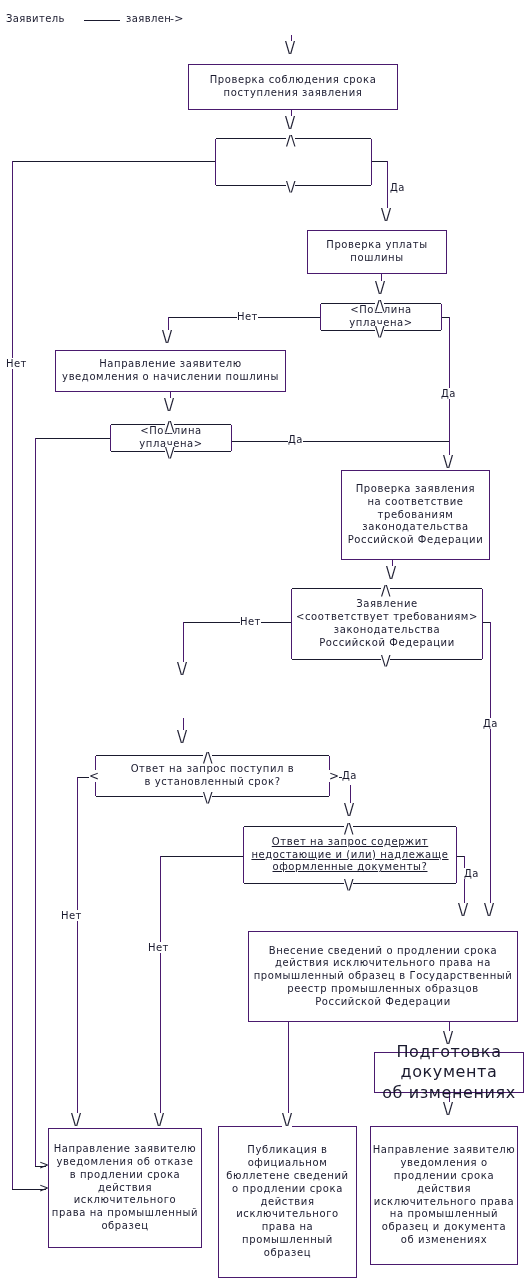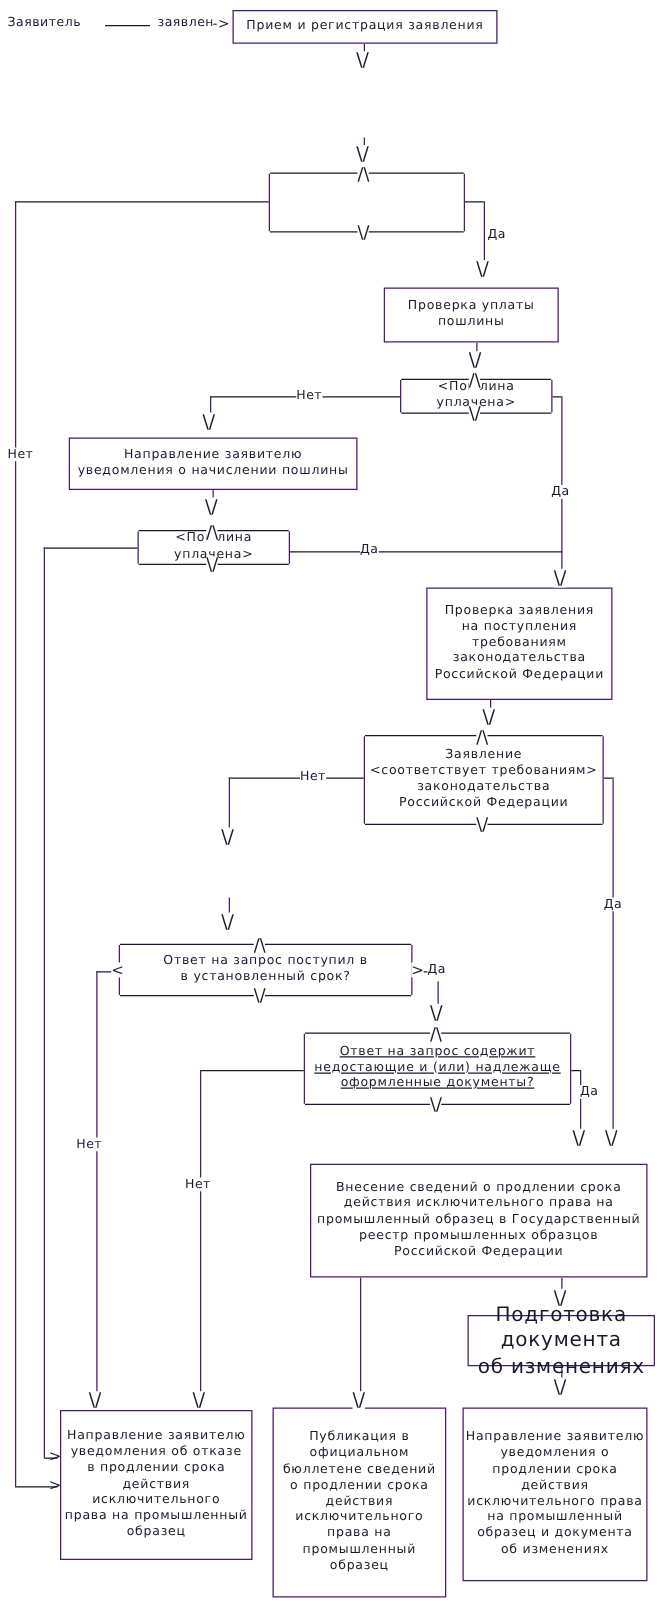--- a/index.html
+++ b/index.html
@@ -80,24 +80,25 @@
 </head>
 <body>
 
 <div id="canvas">
 
   <div class="lbl" style="left:6px;top:13px;font-size:10px;">Заявитель</div>
   <div class="hl" style="left:84px;top:20px;width:36px;"></div>
   <div class="lbl" style="left:126px;top:13px;font-size:10px;">заявление</div>
   <div class="lbl" style="left:170px;top:12px;font-size:11px;">-&gt;</div>
 
-  <div class="node proc" style="left:186px;top:8px;width:212px;height:27px;font-size:10px;">Прием и регистрация заявления</div>
   <div class="vl" style="left:291px;top:35px;height:12px;"></div>
   <div class="vsym" style="left:285px;top:41px;font-size:15px;">\/</div>
 
+  <div class="node proc" style="left:188px;top:64px;width:210px;height:46px;font-size:10px;">Проверка соблюдения срока
+поступления заявления</div>
   <div class="vl" style="left:291px;top:110px;height:14px;"></div>
   <div class="vsym" style="left:285px;top:116px;font-size:15px;">\/</div>
 
   <div class="dec" style="left:215px;top:139px;width:157px;height:46px;font-size:10px;"></div>
   <div class="vsym" style="left:286px;top:133px;font-size:14px;">/\</div>
   <div class="vsym" style="left:286px;top:179px;font-size:14px;">\/</div>
 
   <div class="hl" style="left:12px;top:161px;width:204px;"></div>
   <div class="vl" style="left:12px;top:161px;height:1028px;"></div>
   <div class="hl" style="left:12px;top:1189px;width:34px;"></div>
@@ -140,21 +141,21 @@
   <div class="vl" style="left:35px;top:438px;height:728px;"></div>
   <div class="hl" style="left:35px;top:1166px;width:11px;"></div>
   <div class="arrow" style="left:39px;top:1159px;font-size:12px;">&gt;</div>
 
   <div class="hl" style="left:231px;top:441px;width:219px;"></div>
   <div class="lbl" style="left:288px;top:434px;font-size:10px;">Да</div>
   <div class="vl" style="left:449px;top:441px;height:18px;"></div>
   <div class="vsym" style="left:443px;top:455px;font-size:15px;">\/</div>
 
   <div class="node proc" style="left:341px;top:470px;width:149px;height:90px;font-size:10px;">Проверка заявления
-на поступления
+на соответствие
 требованиям
 законодательства
 Российской Федерации</div>
   <div class="vl" style="left:392px;top:560px;height:14px;"></div>
   <div class="vsym" style="left:386px;top:566px;font-size:15px;">\/</div>
 
   <div class="dec" style="left:291px;top:589px;width:192px;height:70px;font-size:10px;">Заявление
 &lt;соответствует требованиям&gt;
 законодательства
 Российской Федерации</div>

